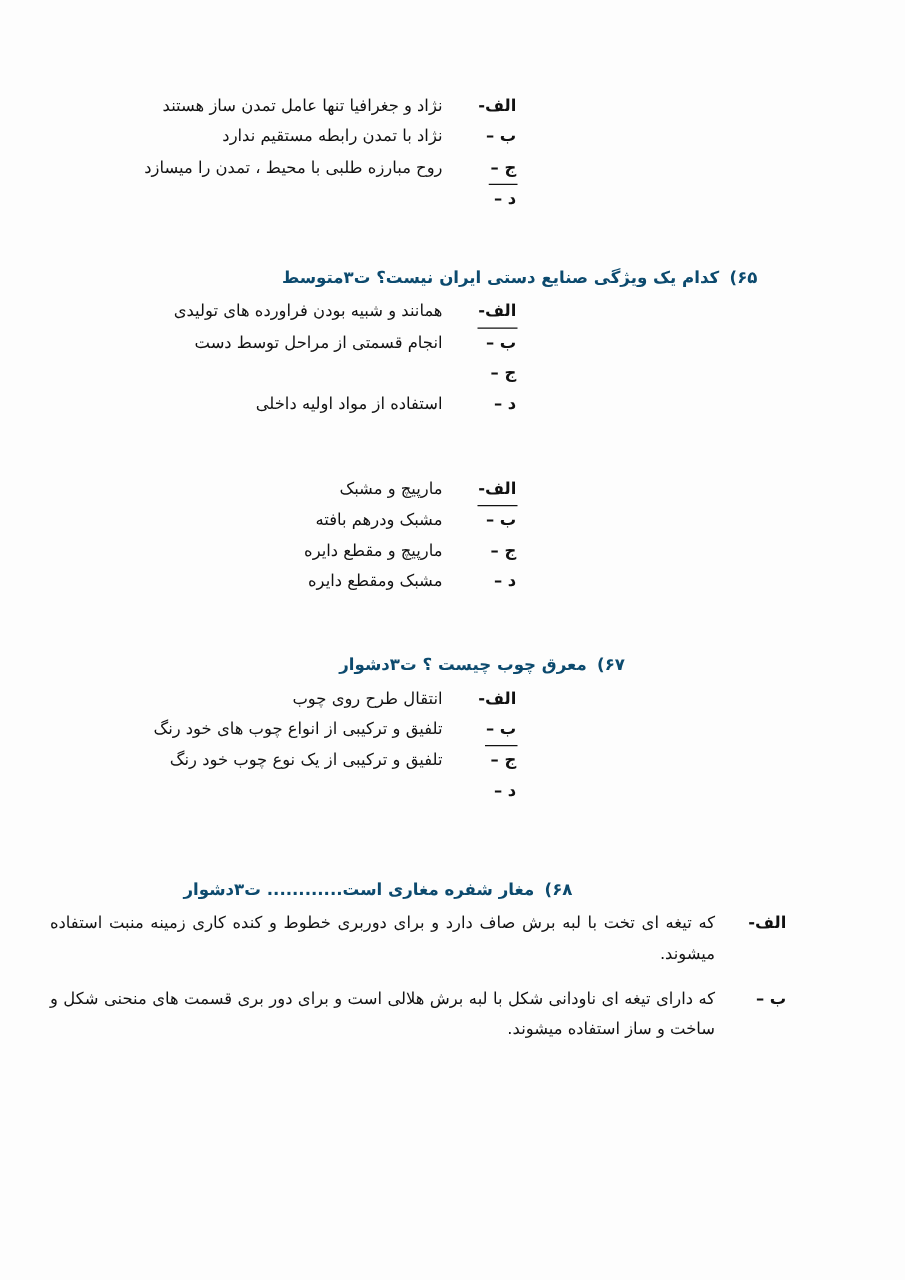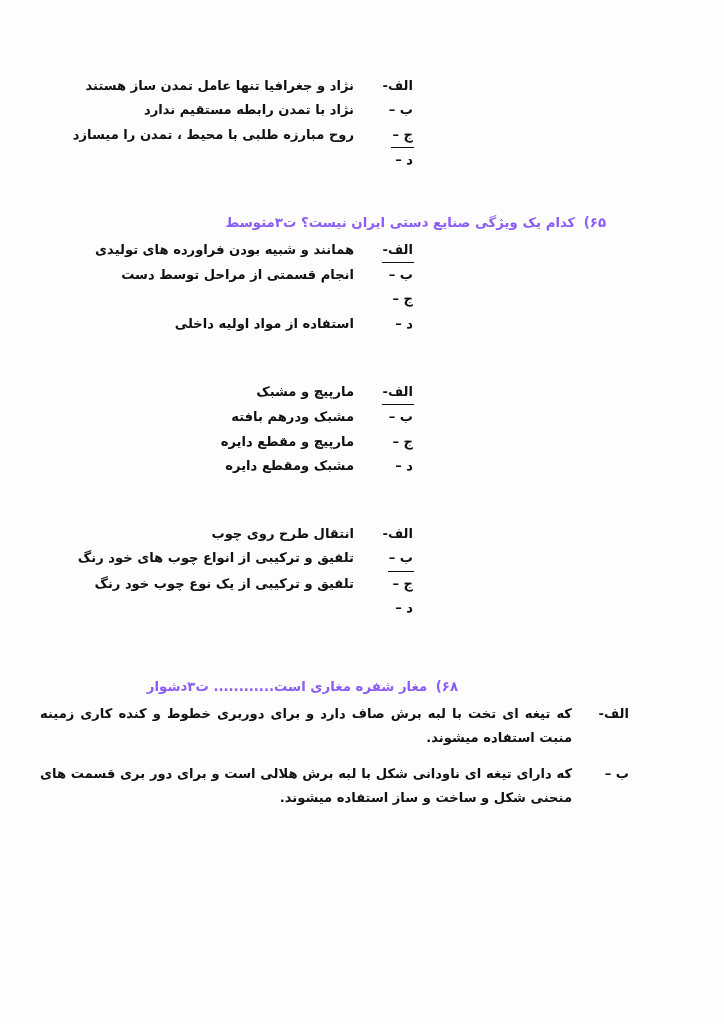--- a/index.html
+++ b/index.html
@@ -32,21 +32,21 @@
 
   
   .q-block { margin-bottom: 0; }
   .q-block.spaced-md { margin-top: 40px; }
   .q-block.spaced-lg { margin-top: 44px; }
 
   .q-head {
     display: block;
     font-size: 13.3px;
     font-weight: 700;
-    color: #8b5cf6;
+    color: #0c4a6e;
     line-height: 1.62;
     letter-spacing: 0.1px;
     padding-left: 40px;
     margin-bottom: 4px;
     white-space: nowrap;
   }
   .q-num {
     display: inline-block;
     min-width: 26px;
     font-weight: 700;
@@ -81,21 +81,21 @@
     display: inline-block;
     padding: 0 1px 1px 1px;
   }
   .opt-marker.correct .mk {
     border-bottom: 1.2px solid #111;
   }
   .opt-body {
     flex: 1 1 auto;
     text-align: right;
     padding-right: 6px;
-    font-weight: 700;
+    font-weight: 400;
   }
   .opt-body.single-line { white-space: nowrap; }
   .opt-body.wrap {
     white-space: normal;
     text-align: justify;
     text-align-last: right;
     line-height: 1.85;
   }
 
   .block-q64 .opt-list { margin-right: 0; }
@@ -187,20 +187,24 @@
           <span class="opt-body single-line">مارپیچ و مقطع دایره</span>
         </li>
         <li class="opt-row">
           <span class="opt-marker"><span class="mk">د –</span></span>
           <span class="opt-body single-line">مشبک ومقطع دایره</span>
         </li>
       </ul>
     </div>
 
     <div class="q-block block-q67 spaced-lg">
+      <div class="q-head head-q67">
+        <span class="q-num">۶۷)</span>
+        <span class="q-text">معرق چوب چیست ؟ ت۳دشوار</span>
+      </div>
       <ul class="opt-list">
         <li class="opt-row">
           <span class="opt-marker"><span class="mk">الف-</span></span>
           <span class="opt-body single-line">انتقال طرح روی چوب</span>
         </li>
         <li class="opt-row">
           <span class="opt-marker correct"><span class="mk">ب –</span></span>
           <span class="opt-body single-line">تلفیق و ترکیبی از انواع چوب های خود رنگ</span>
         </li>
         <li class="opt-row">

